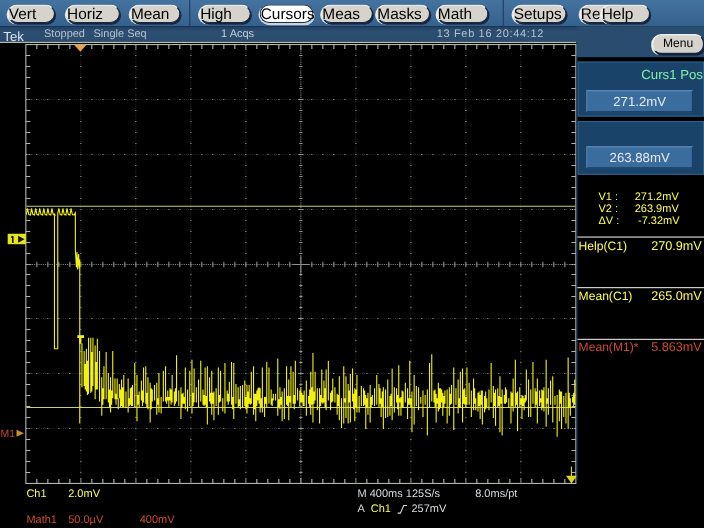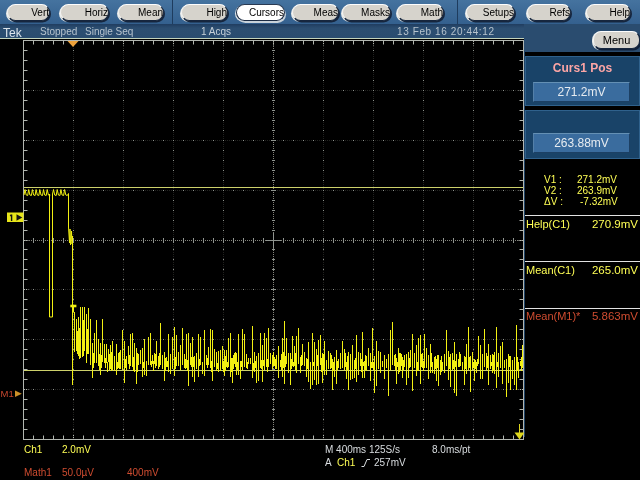--- a/index.html
+++ b/index.html
@@ -1,30 +1,30 @@
 <!DOCTYPE html>
 <html><head><meta charset="utf-8"><style>
 html,body{margin:0;padding:0}
 body{width:640px;height:480px;position:relative;background:#000;font-family:"Liberation Sans",sans-serif;overflow:hidden}
 .abs{position:absolute}
 #toolbar{position:absolute;left:0;top:0;width:640px;height:24px;background:linear-gradient(#45739f,#34608e)}
 .btn{position:absolute;top:4px;height:15px;border-radius:8.5px;background:#d6d3cc;border:1px solid #16263e;
  border-top-color:#fdfdfd;border-left-color:#f4f4f2;
  box-shadow:1px 1.5px 0 #16263e,-1px 1px 0 #e8eae8;
- color:#000;font-size:10px;text-align:right;line-height:15px}
+ color:#000;font-size:14px;text-align:left;line-height:15px}
 .btn.sel{background:#fff;border-color:#1c2c44;border-top-color:#2a3a52;box-shadow:1px 2px 0 #c8d2da,-1px 1px 0 #dfe5e9}
 .sep{position:absolute;top:0;width:1px;height:24px;background:#1e3c5e}
 #status{position:absolute;left:0;top:24px;width:640px;height:14px;background:linear-gradient(#203d60,#2c4e71 30%,#2a4c6f)}
 #rnavy{position:absolute;left:524px;top:24px;width:116px;height:28px;background:#2a4c6f}
 .st{position:absolute;top:26px;font-size:10px;color:#b6c3ce}
 #menu{position:absolute;left:593px;top:31px;width:45px;height:16px;border-radius:8px;background:#d6d3cc;
  border:1px solid #16263e;border-top-color:#fdfdfd;border-left-color:#f4f4f2;box-shadow:1px 1.5px 0 #10203a,-1px 1px 0 #e8eae8;color:#000;font-size:11px;
  text-align:center;line-height:16px}
 .panel{position:absolute;left:525px;width:113px;background:#194368;border:1px solid #2f618c}
-.panel .hd{margin-top:4px;text-align:center;font-size:12px;font-weight:bold;color:#fca5a5}
+.panel .hd{margin-top:4px;text-align:right;font-size:12px;font-weight:normal;color:#86efac}
 .panel .vb{position:absolute;left:7px;width:95px;height:18px;background:#3a6c9e;border:1px solid #1c4064;
  border-top-color:#6490b4;border-left-color:#5480a8;text-align:center;font-size:12px;color:#e6ebf0;line-height:18px}
 .ytxt{color:#ffff55}
 .rtxt{color:#cf4c30}
 .wtxt{color:#d9dde0}
 .row{position:absolute;left:524px;width:116px;font-size:11px}
 .row .l{position:absolute;left:2px}
 .row .r{position:absolute;right:2px;font-size:11.5px}
 .vrow{position:absolute;font-size:10px}
 .hsep{position:absolute;left:524px;width:116px;height:1px;background:#e2e2e2}
@@ -35,21 +35,21 @@
 <div class="btn" style="left:7px;width:41px">Vert</div>
 <div class="btn" style="left:60px;width:47px">Horiz</div>
 <div class="btn" style="left:118px;width:44px">Mean</div>
 <div class="btn" style="left:181px;width:45px">High</div>
 <div class="btn sel" style="left:236px;width:47px">Cursors</div>
 <div class="btn" style="left:292px;width:45px">Meas</div>
 <div class="btn" style="left:342px;width:47px">Masks</div>
 <div class="btn" style="left:397px;width:45px">Math</div>
 <div class="btn" style="left:466px;width:47px">Setups</div>
 <div class="btn" style="left:527px;width:42px">Refs</div>
-<div class="btn" style="left:586px;width:43px">Help</div>
+<div class="btn" style="left:546px;width:43px">Help</div>
 <div class="sep" style="left:172px"></div>
 <div class="sep" style="left:457px"></div>
 <div id="status"></div>
 <div class="abs" style="left:0;top:38px;width:524px;height:1px;background:#c3d3bc"></div>
 <div id="rnavy"></div>
 <span class="st" style="left:3px;color:#dce4ec;font-size:12px;top:26px">Tek</span>
 <span class="st" style="left:40px">Stopped</span>
 <span class="st" style="left:85px">Single Seq</span>
 <span class="st" style="left:201px;color:#c6d0d8">1 Acqs</span>
 <span class="st" style="left:397px;letter-spacing:0.6px">13 Feb 16 20:44:12</span>

